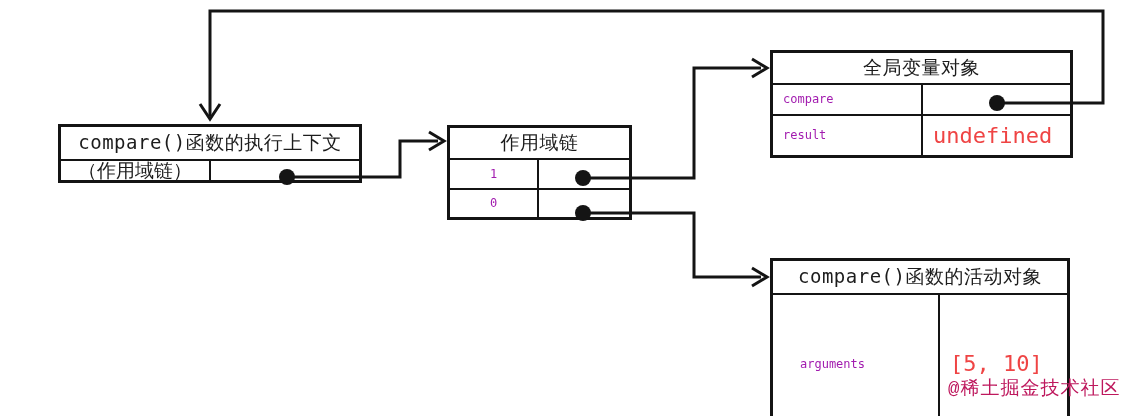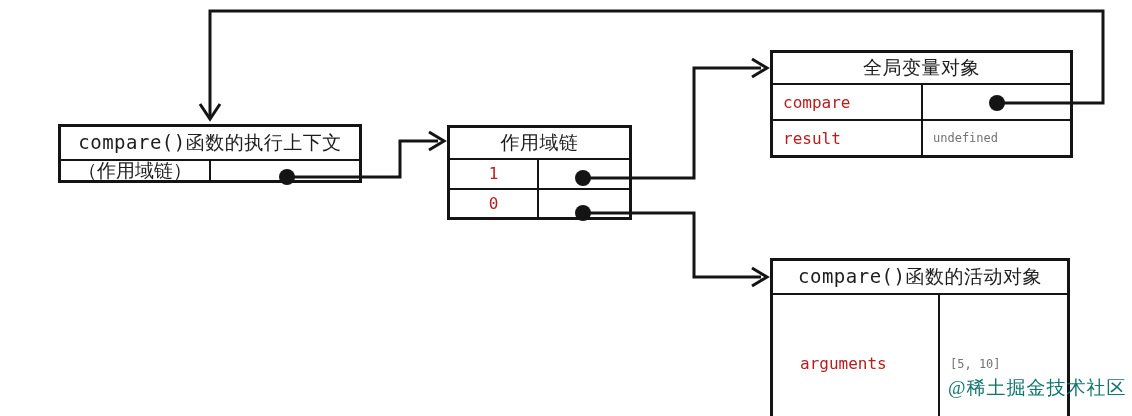--- a/index.html
+++ b/index.html
@@ -39,34 +39,34 @@
     display: flex;
     align-items: center;
     box-sizing: border-box;
     min-width: 0;
     white-space: nowrap;
   }
   .cell-label {
     border-right: 2px solid #141414;
     padding-left: 10px;
     font-family: "DejaVu Sans Mono", monospace;
-    font-size: 16px;
-    color: #b91c1c;
+    font-size: 12px;
+    color: #a21caf;
   }
   .cell-label.centered { justify-content: center; padding-left: 0; }
   .cell-label.cjk {
     font-family: "DejaVu Sans Mono", "DejaVu Serif", serif;
     font-size: 19px;
     color: #1c1c1c;
   }
   .cell-value {
     padding-left: 10px;
     font-family: "DejaVu Sans Mono", monospace;
-    font-size: 12px;
-    color: #737373;
+    font-size: 22px;
+    color: #ef4444;
     flex: 1 1 auto;
   }
   
   #box-exec-context      { left: 58px;  top: 124px; width: 304px; height: 59px; }
   #box-exec-context .box-header { flex: 0 0 32px; }
   #box-exec-context .cell-label { flex: 0 0 150px; }
   #box-scope-chain       { left: 447px; top: 125px; width: 185px; height: 95px; }
   #box-scope-chain .box-header  { flex: 0 0 30px; }
   #box-scope-chain .cell-label  { flex: 0 0 89px; }
   #box-global-object     { left: 770px; top: 50px;  width: 303px; height: 108px; }
@@ -85,24 +85,24 @@
   }
   #arrow-layer .line     { fill: none; stroke-width: 3; stroke-linejoin: miter; }
   #arrow-layer .chevron  { fill: none; stroke-width: 3; stroke-linecap: butt; }
 
   #watermark {
     position: absolute;
     left: 948px;
     top: 375px;
     font-size: 19px;
     letter-spacing: 1px;
-    color: #0f766e;
+    color: #be185d;
     white-space: nowrap;
     z-index: 6;
-    font-family: Liberation Serif, serif;
+    font-family: Liberation Mono, monospace;
   }
 </style>
 </head>
 <body>
 
 <div id="canvas">
 
   <div class="box" id="box-exec-context">
     <div class="box-header">compare()函数的执行上下文</div>
     <div class="box-row">

